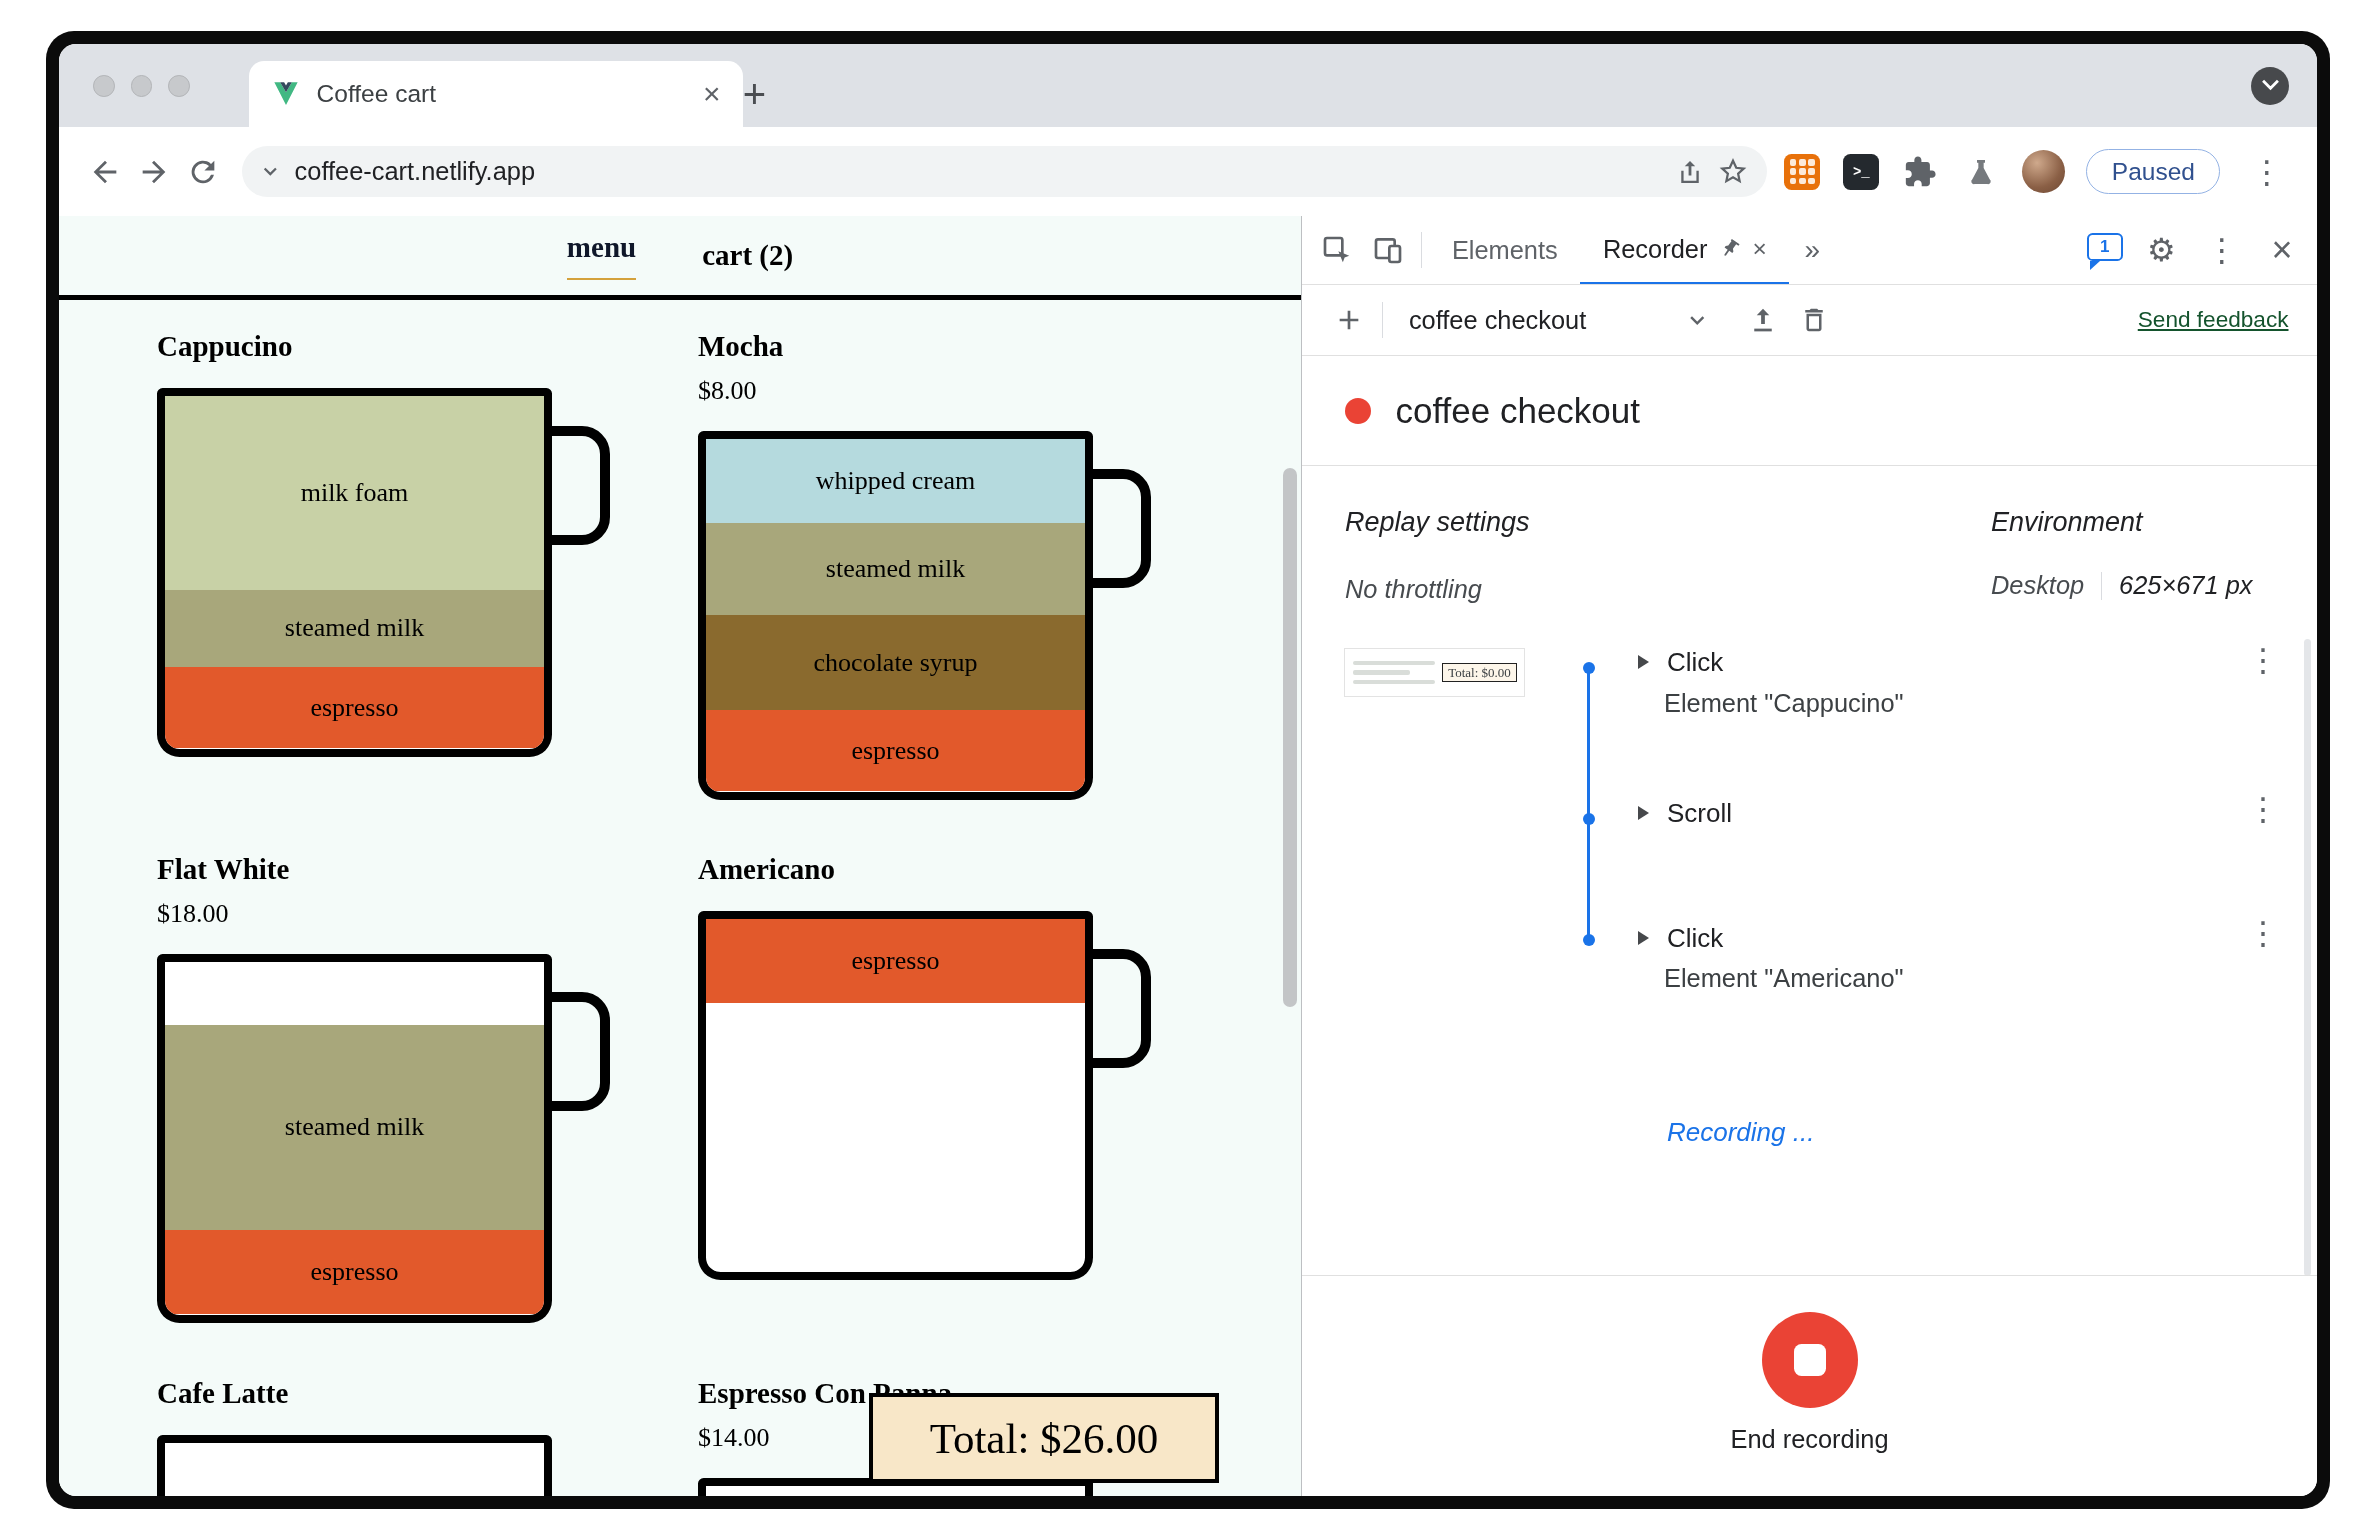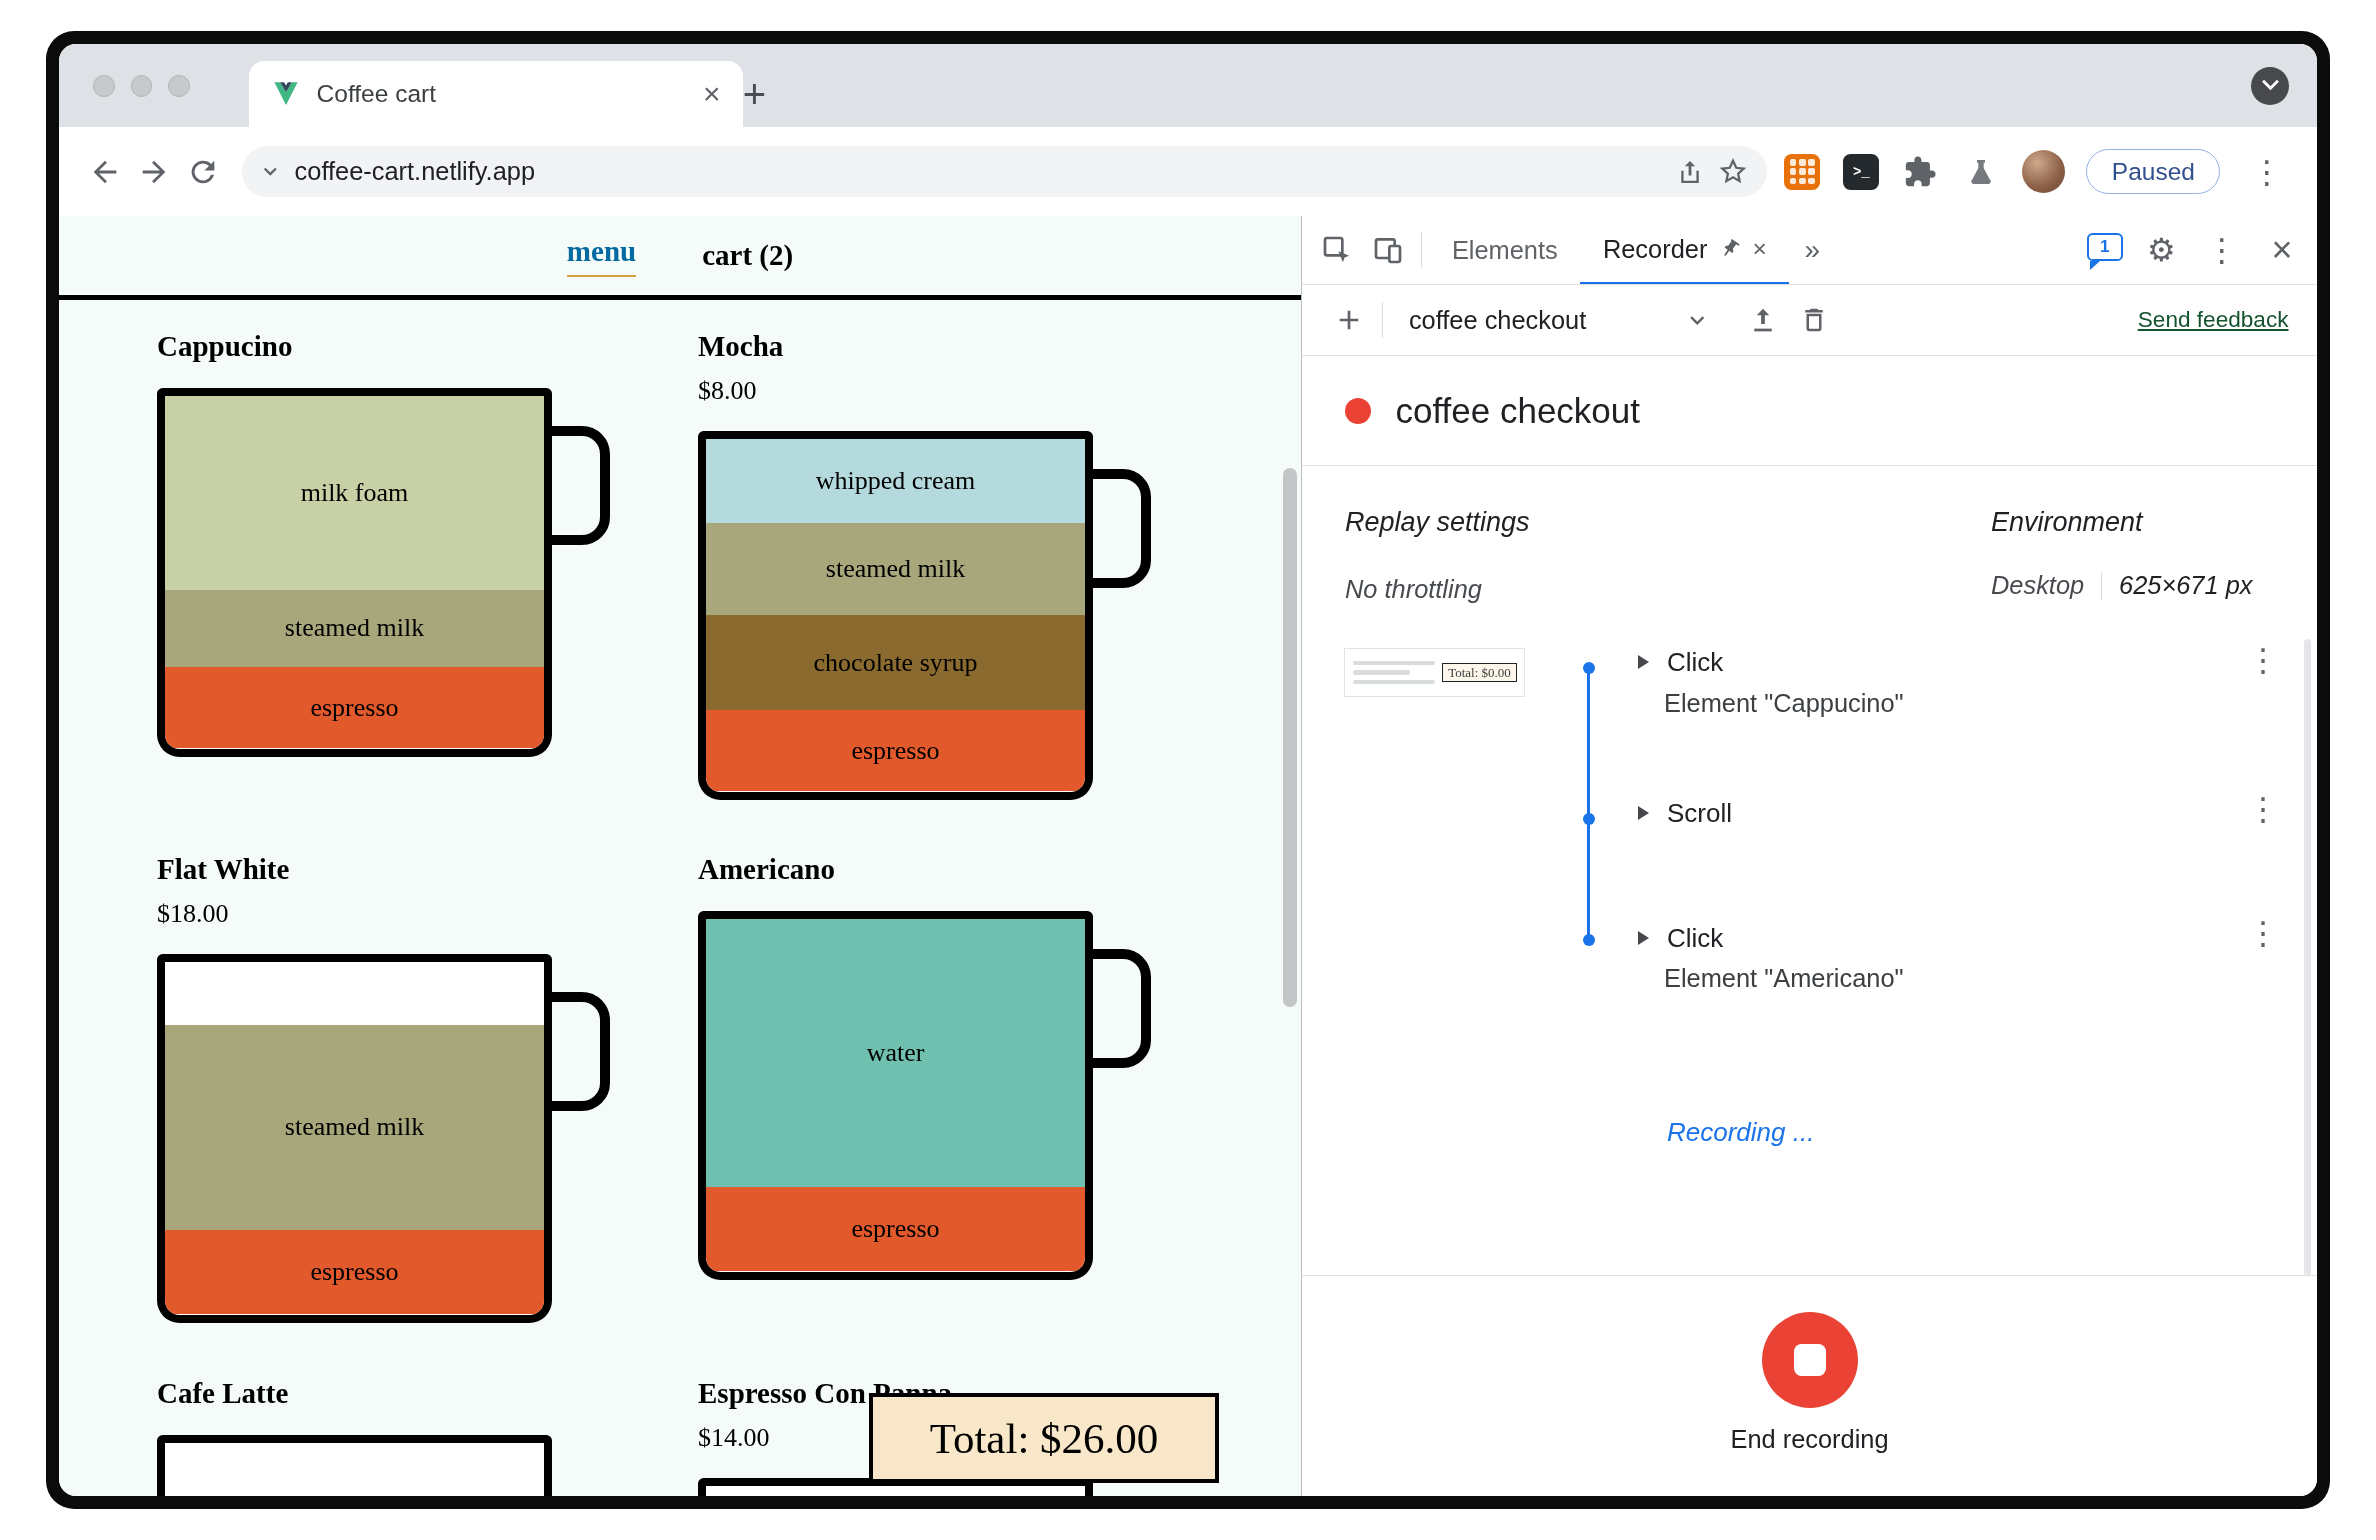--- a/index.html
+++ b/index.html
@@ -35,21 +35,21 @@
   .paused{height:45px;padding:0 24.5px;border:1.9px solid #93b2e4;border-radius:24.5px;display:flex;align-items:center;font-size:24.5px;color:#30508e;background:#fff;box-sizing:border-box;}
   .kebab{font-size:32px;color:#5f6368;padding:0 9.4px;line-height:1;}
 
   
   .content{flex:1;display:flex;min-height:0;}
 
   
   .page{width:1242px;flex:none;position:relative;background:#f4fbf9;overflow:hidden;font-family:"Liberation Serif",serif;color:#000;}
   .pagehead{height:79px;display:flex;align-items:center;justify-content:center;gap:66px;}
   .navlink{font-size:29px;font-weight:bold;color:#000;}
-  .navlink.menu{color:#0369a1;border-bottom:2.8px solid #d4a13c;padding-bottom:7px;}
+  .navlink.menu{color:#0f172a;border-bottom:2.8px solid #d4a13c;padding-bottom:14px;}
   .pagediv{height:4.7px;background:#000;}
   .item{position:absolute;width:527px;}
   .iname{font-size:29px;font-weight:bold;line-height:34px;}
   .iprice{font-size:26px;margin-top:13px;line-height:30px;}
   .cupwrap{position:relative;margin-top:24.5px;width:395px;}
   .handle{position:absolute;right:-58px;top:38px;width:87px;height:119px;border:10.4px solid #000;border-radius:17px 28px 28px 17px;box-sizing:border-box;}
   .cup{position:relative;width:395px;height:369px;border:8.5px solid #000;border-radius:5.6px 5.6px 22.6px 22.6px;background:#fff;box-sizing:border-box;overflow:hidden;display:flex;flex-direction:column;}
   .layer{display:flex;align-items:center;justify-content:center;font-size:26px;flex:none;}
   .totalbox{position:absolute;left:810px;top:1177px;width:350px;height:90px;background:#f8e7c8;border:4.7px solid #000;display:flex;align-items:center;justify-content:center;font-size:43px;z-index:5;box-sizing:border-box;white-space:nowrap;}
   .pagescroll{position:absolute;right:3.8px;top:252px;width:14px;height:539px;background:#c3c5c7;border-radius:7.5px;z-index:6;}
@@ -248,21 +248,20 @@
                   <div class="layer" style="height: 24%; background: rgb(226, 89, 43);">espresso</div>
                 </div>
               </div>
           </div>
 
           <div class="item" style="left:639px;top:636px;">
             <div class="iname">Americano</div>
             <div class="cupwrap">
                 <div class="handle"></div>
               <div class="cup">
-                  <div class="layer" style="height: 76%; background: rgb(111, 192, 174);">water</div>
                   <div class="layer" style="height: 24%; background: rgb(226, 89, 43);">espresso</div>
                 </div>
               </div>
           </div>
 
           <div class="item" style="left:98px;top:1160px;">
             <div class="iname">Cafe Latte</div>
             <div class="cupwrap">
               <div class="cup"></div>
               </div>

